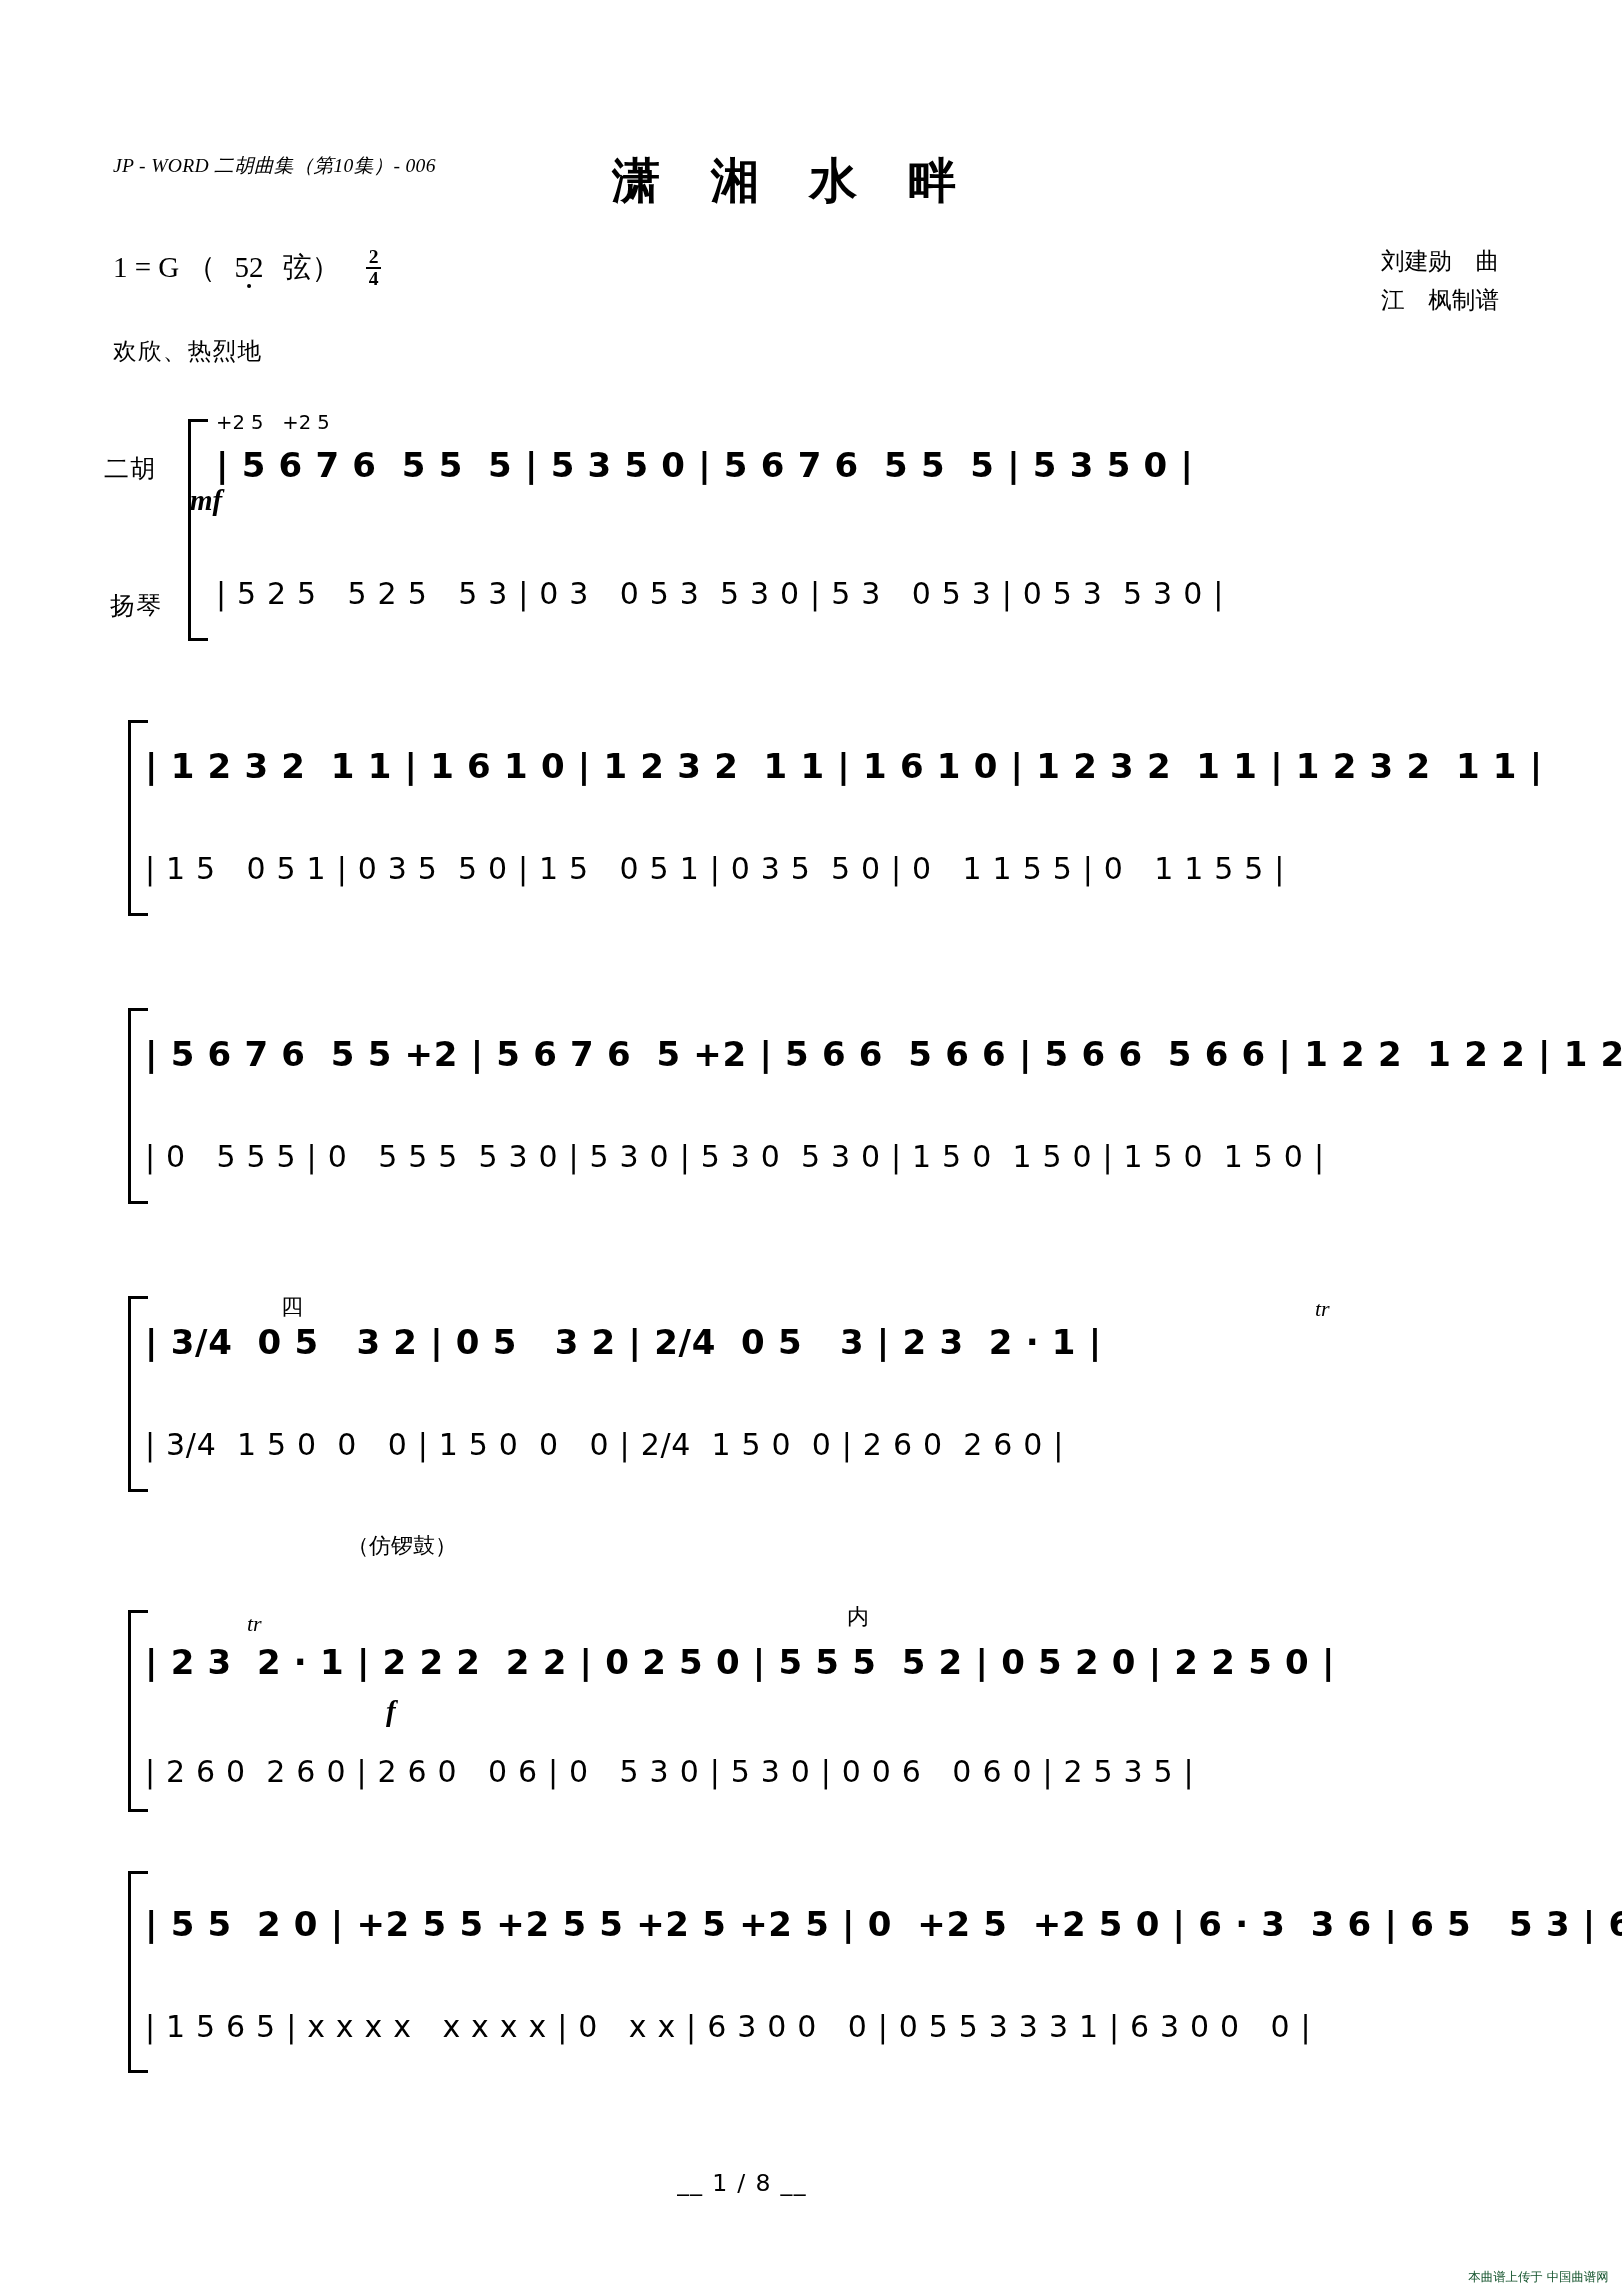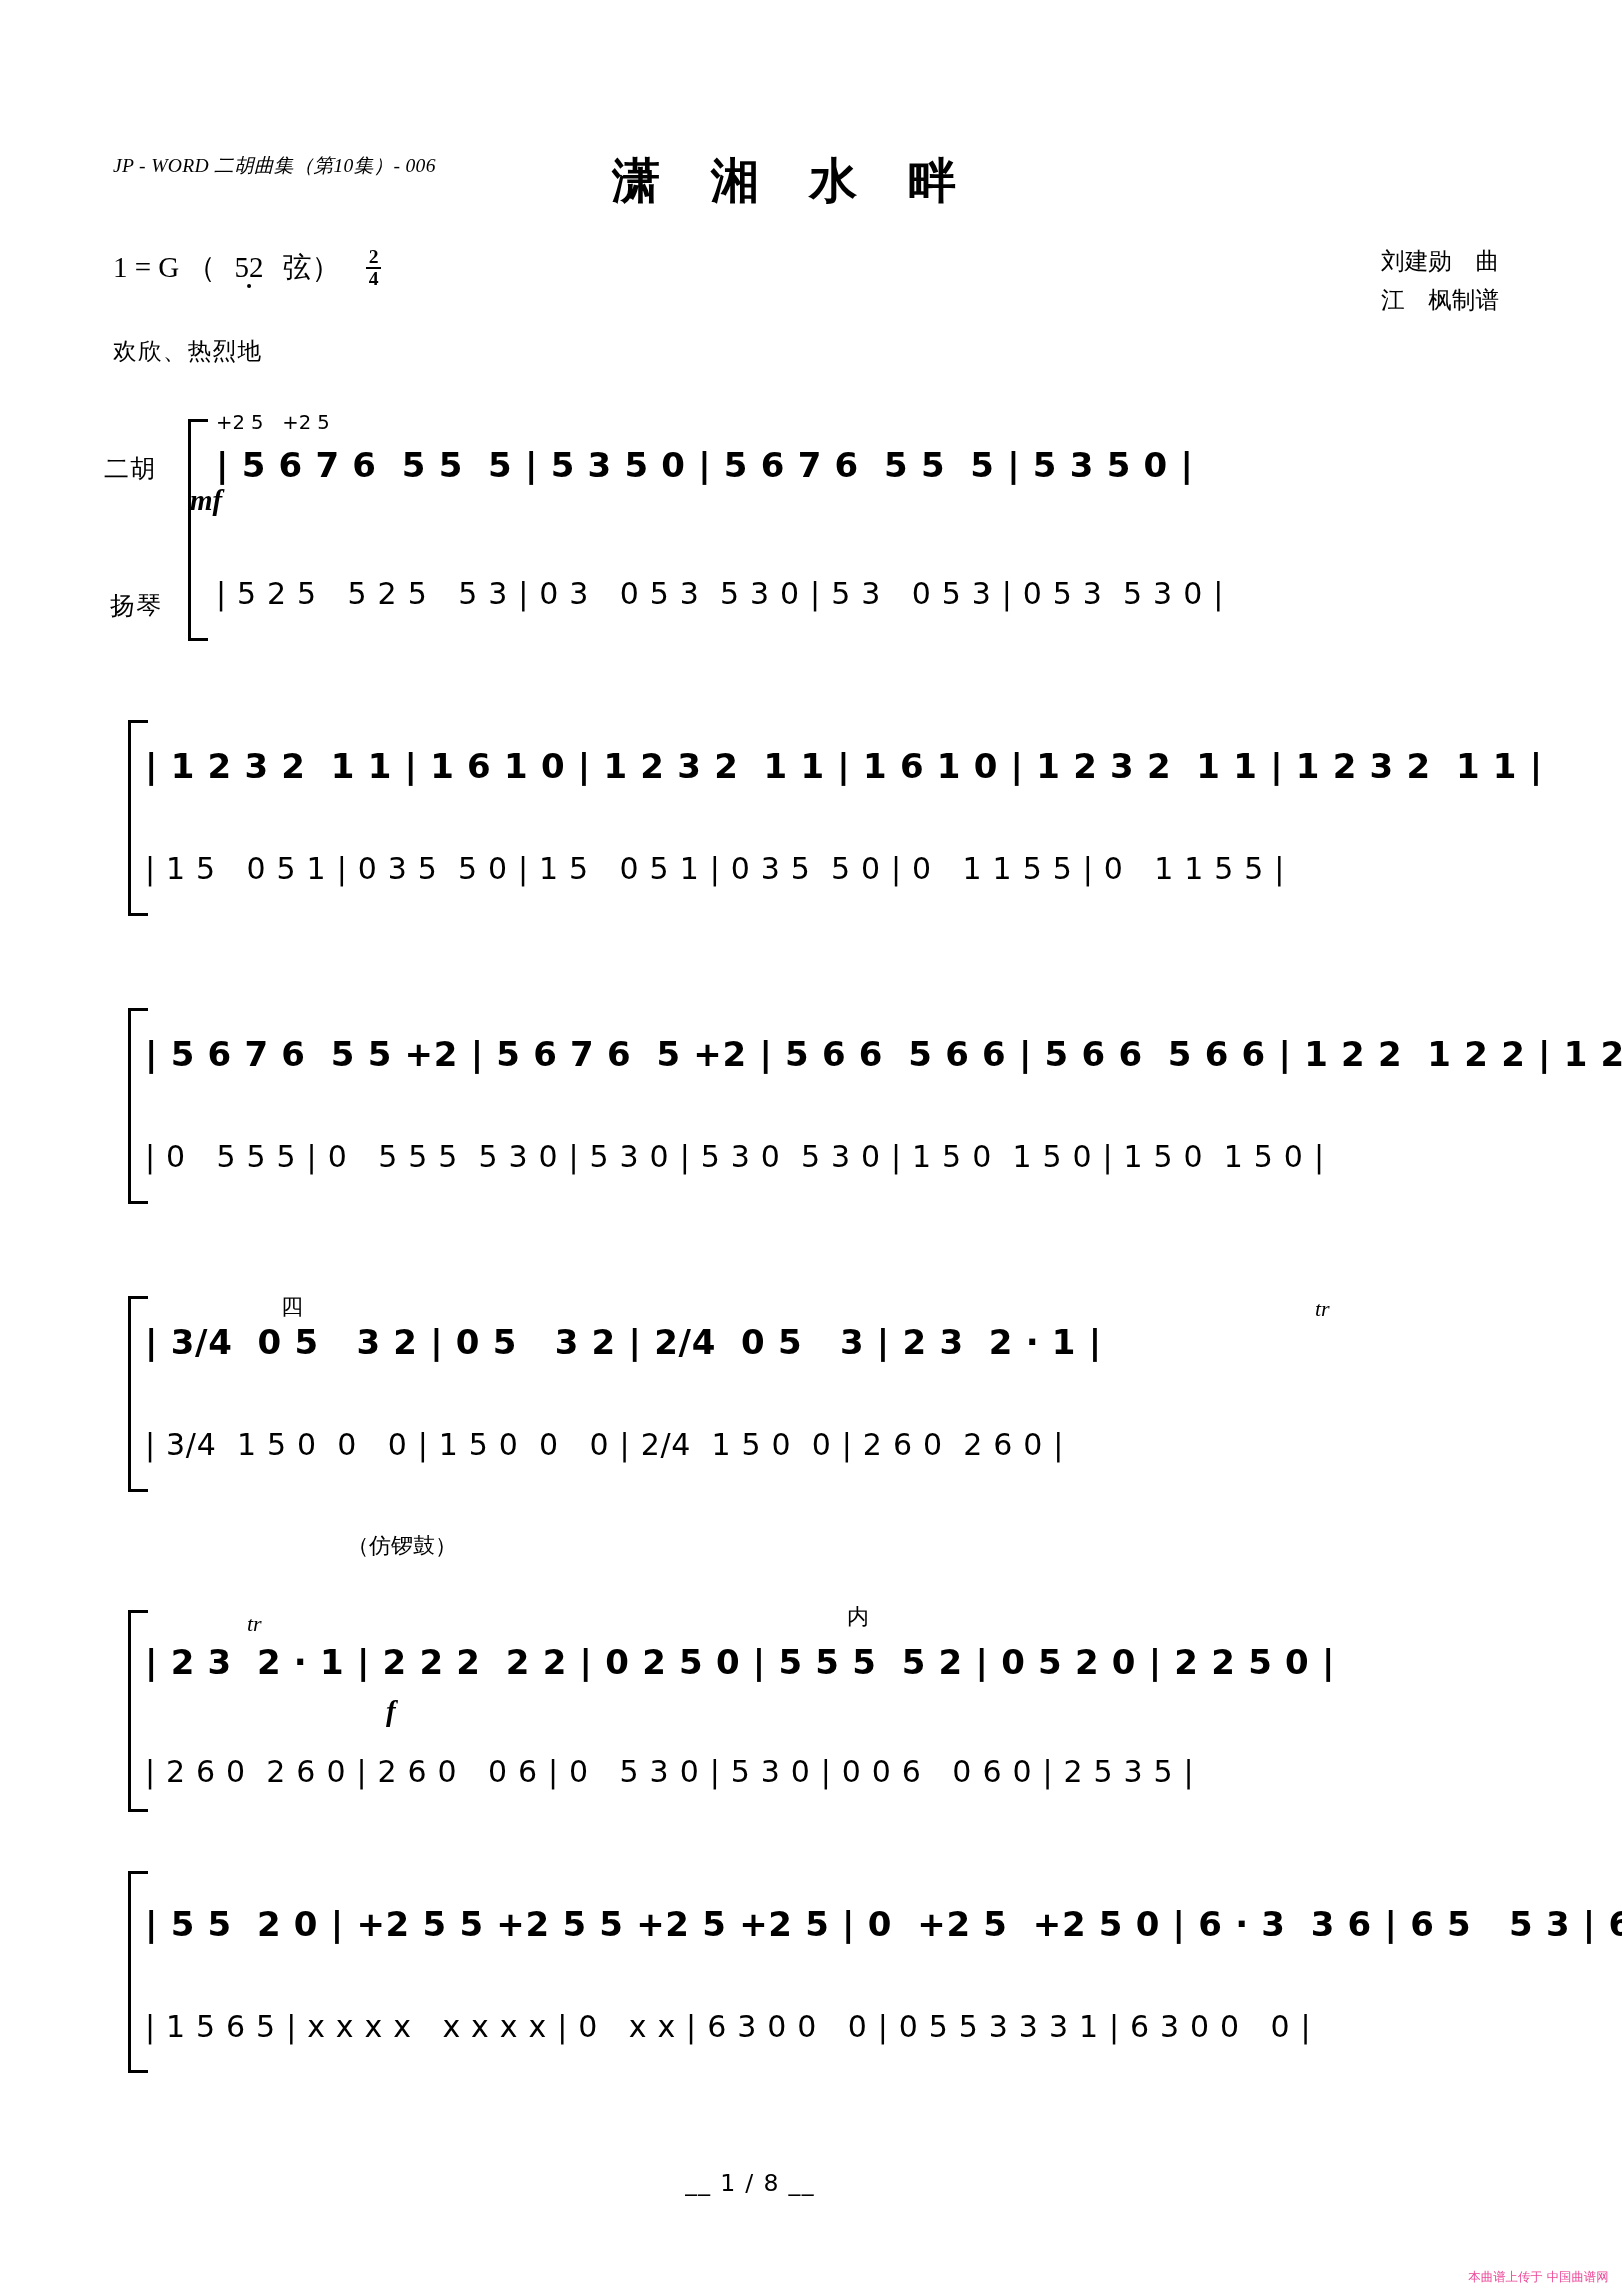--- a/index.html
+++ b/index.html
@@ -130,32 +130,32 @@
     font-family:"DejaVu Sans", sans-serif;
     font-size:22px;
   }
   .annot-i{
     font-family:"Liberation Serif", serif;
     font-style:italic;
   }
 
   .pagenum{
     position:absolute;
-    left:8px; bottom:98px;
+    left:0; bottom:98px;
     width:1484px;
     text-align:center;
     font-size:23.6px;
     font-family:"DejaVu Sans", sans-serif;
     letter-spacing:1.3px;
   }
   .watermark{
     position:absolute;
     right:14.4px; bottom:9.2px;
     font-size:12.4px;
-    color:#ec4899;
+    color:#14532d;
     font-family:"DejaVu Sans", sans-serif;
     white-space:nowrap;
   }
 </style>
 </head>
 <body>
 
 <div class="page">
 
   <div class="hdr-code">JP - WORD 二胡曲集（第10集）- 006</div>

